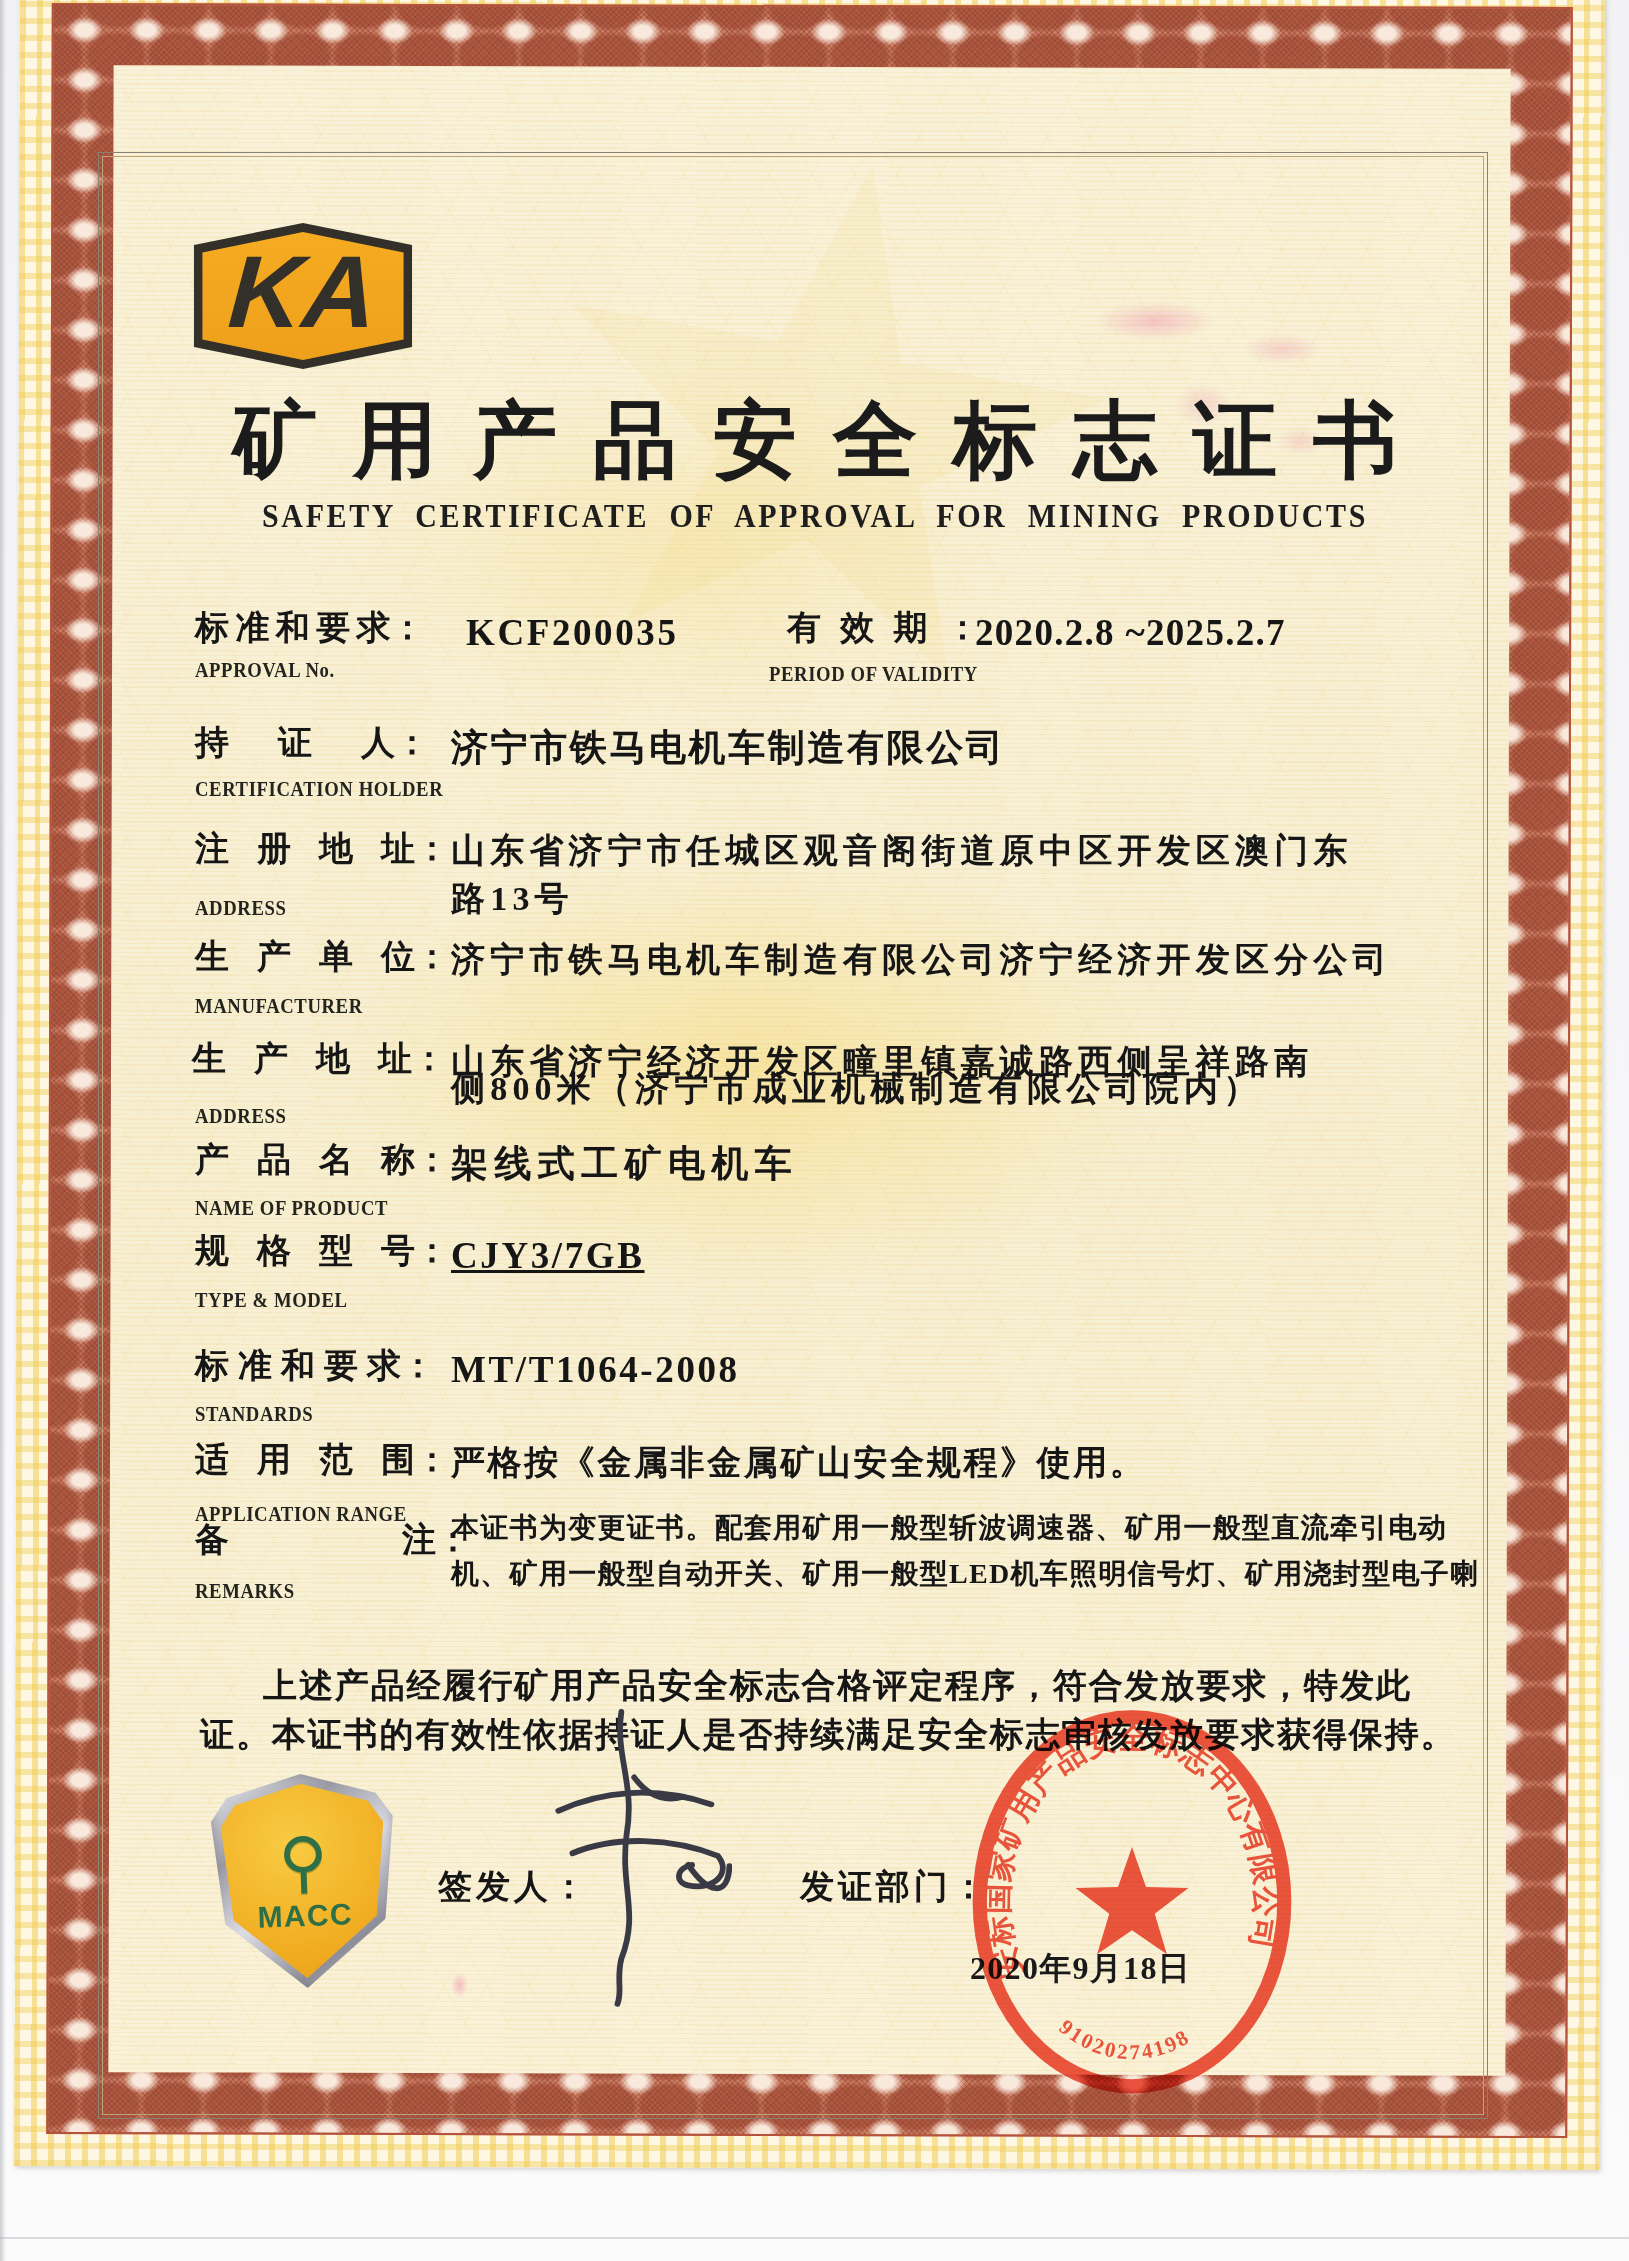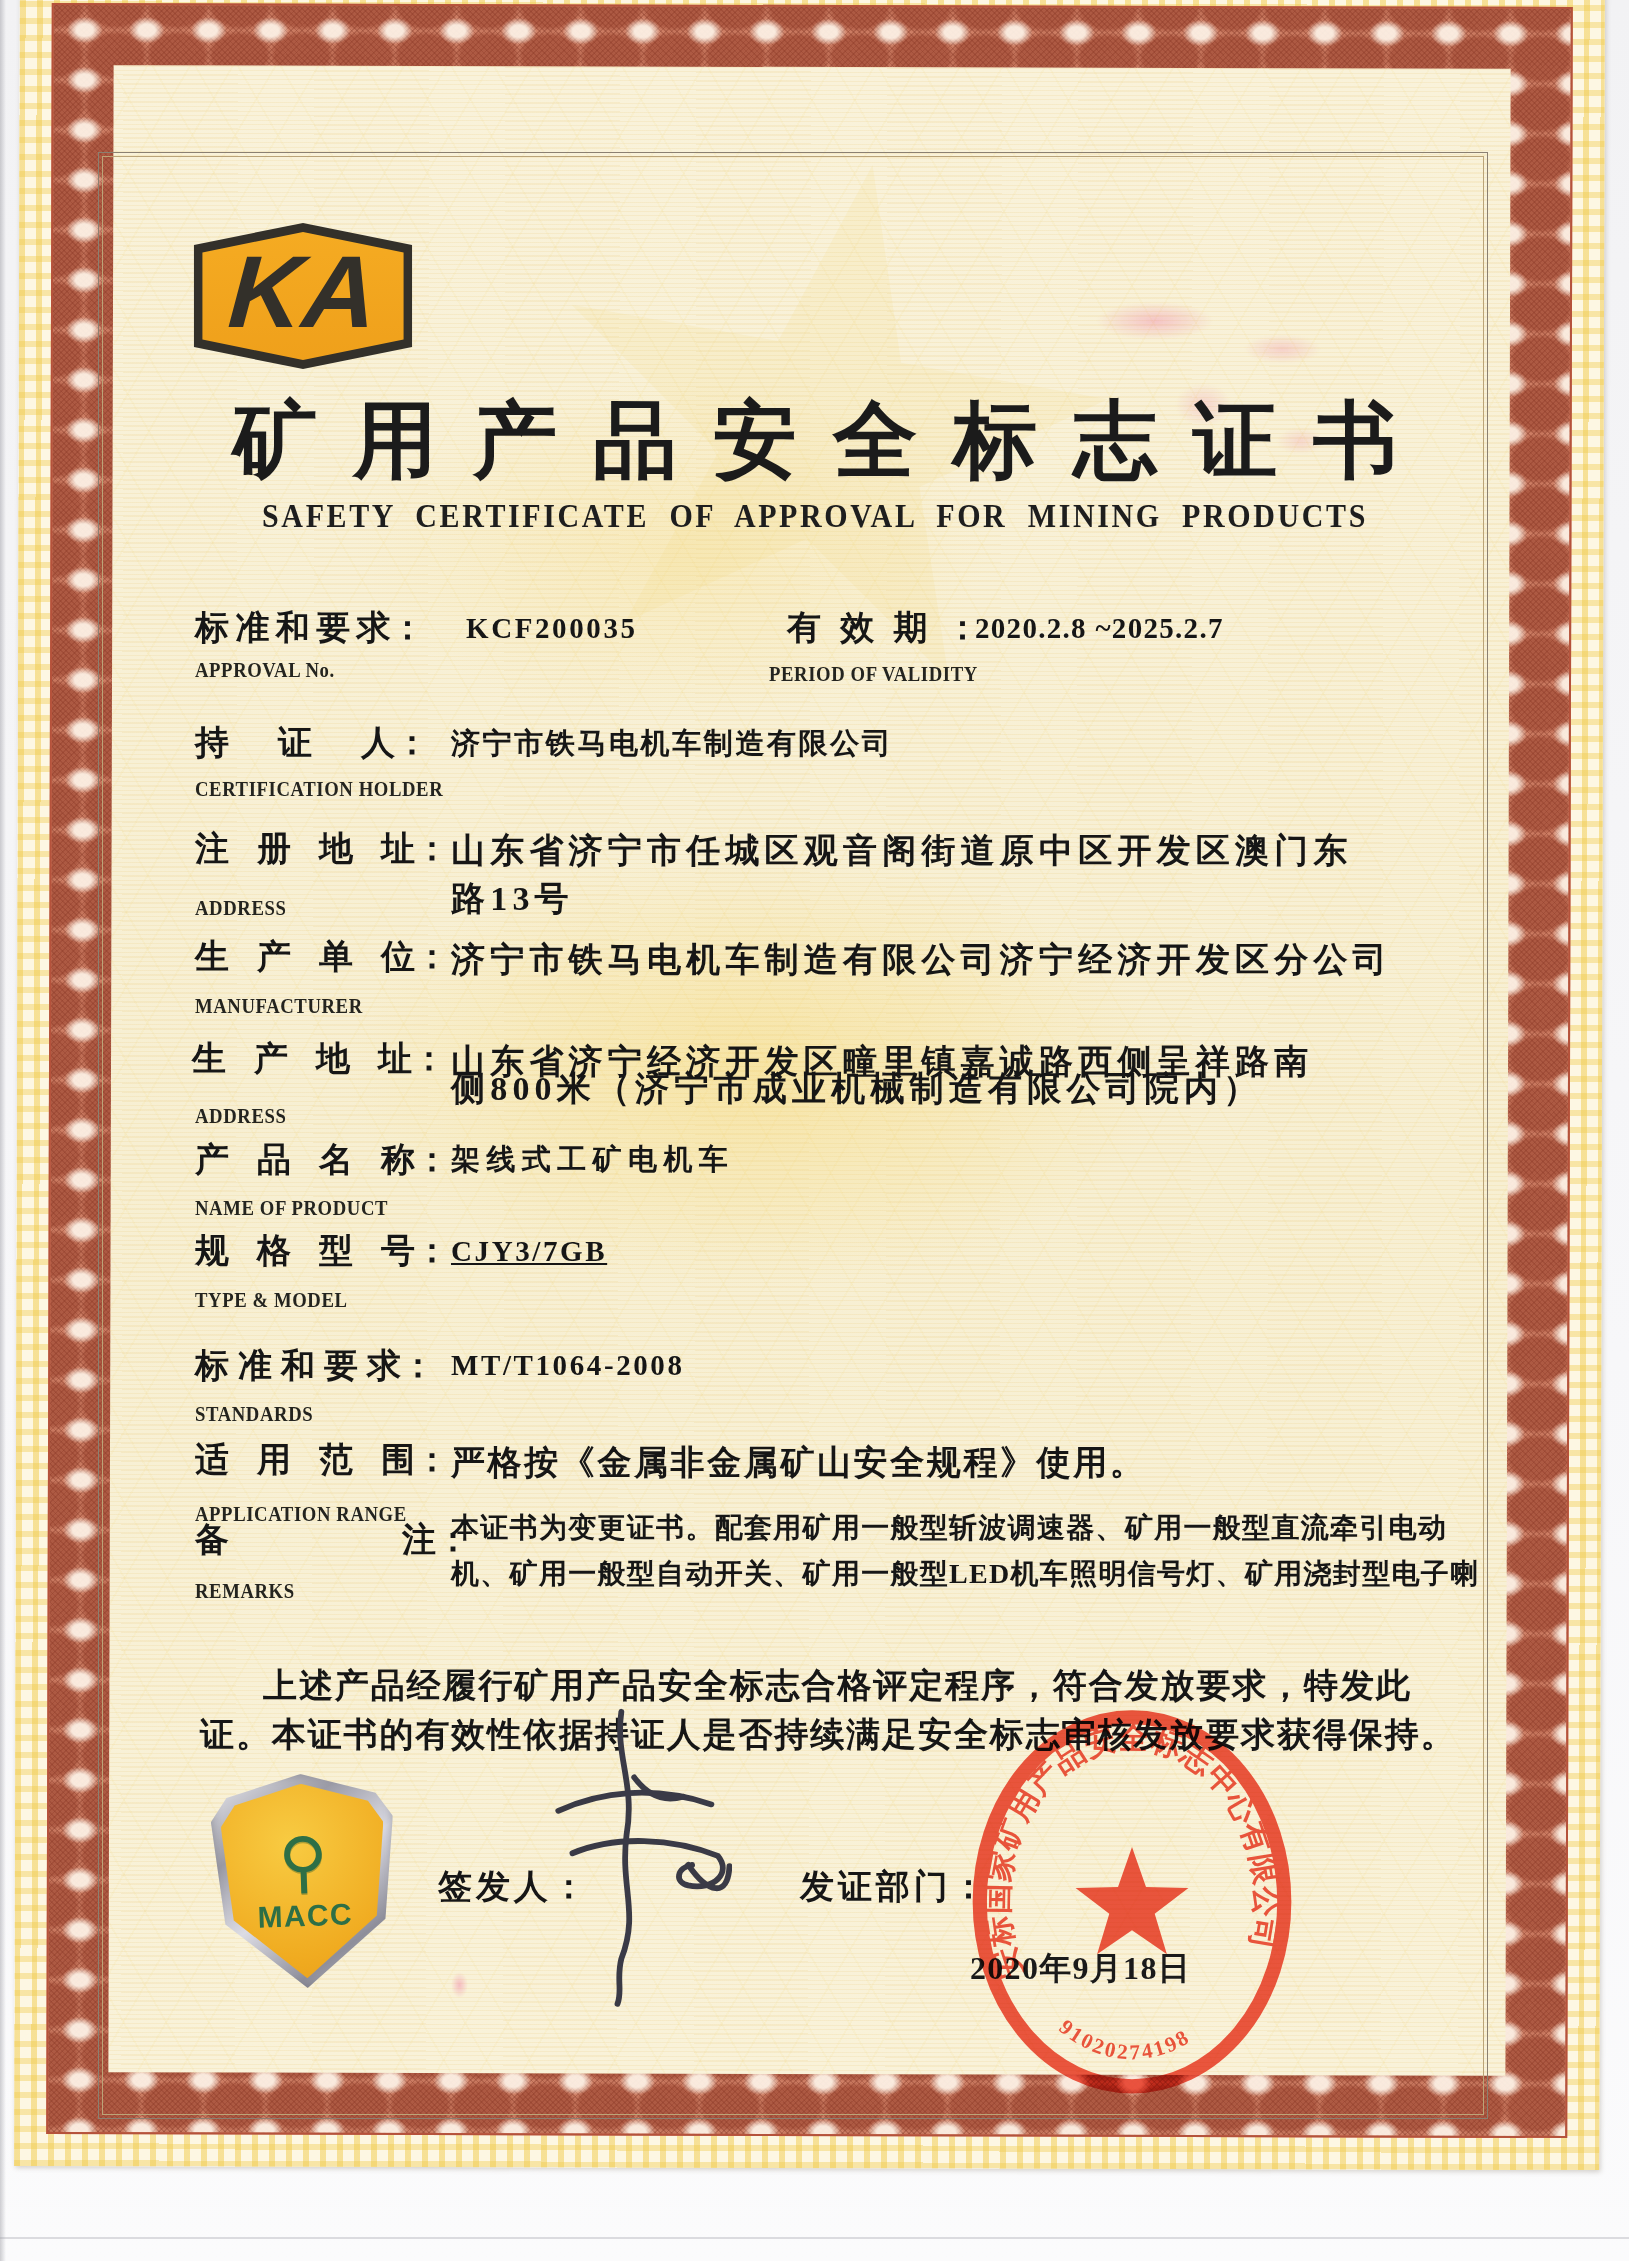--- a/index.html
+++ b/index.html
@@ -32,21 +32,21 @@
       repeating-linear-gradient(60deg,rgba(240,214,120,.10) 0 1.9px,rgba(0,0,0,0) 1.9px 37px),
       repeating-linear-gradient(-60deg,rgba(240,214,120,.10) 0 1.9px,rgba(0,0,0,0) 1.9px 37px),
       linear-gradient(180deg,#f9f2da 0%,#f7efd2 55%,#f9f2d9 100%);}
   .frame{position:absolute;left:98px;top:152px;width:1388px;height:1965px;border:1.9px solid #8b8071;}
   .frame::before{content:'';position:absolute;inset:2.6px;border:0.6px solid #bba478;}
 
   
   .txt{position:absolute;line-height:1;color:#161616;white-space:nowrap;}
   .cn{font-weight:700;}
   .lbl{font-size:34px;font-weight:700;}
-  .val{font-size:29px;font-weight:700;letter-spacing:2.6px;}
+  .val{font-size:37px;font-weight:700;letter-spacing:2.6px;}
   .val-long{font-size:34px;font-weight:700;letter-spacing:5.2px;}
   .en{font-size:18.7px;font-weight:700;letter-spacing:0.6px;color:#24241f;transform:scaleY(1.12);transform-origin:left top;}
   .rem{font-size:28px;font-weight:700;letter-spacing:1.3px;}
   .decl{font-size:34px;font-weight:700;letter-spacing:1.9px;}
   .ls10{letter-spacing:6.4px;margin-right:-6.4px;}
   .ls14{letter-spacing:9px;margin-right:-9px;}
   .ls30{letter-spacing:19.3px;margin-right:-19.3px;}
   .ls44{letter-spacing:28px;margin-right:-28px;}
   .ls76{letter-spacing:49px;margin-right:-49px;}
   .ls268{letter-spacing:173px;margin-right:-173px;}

